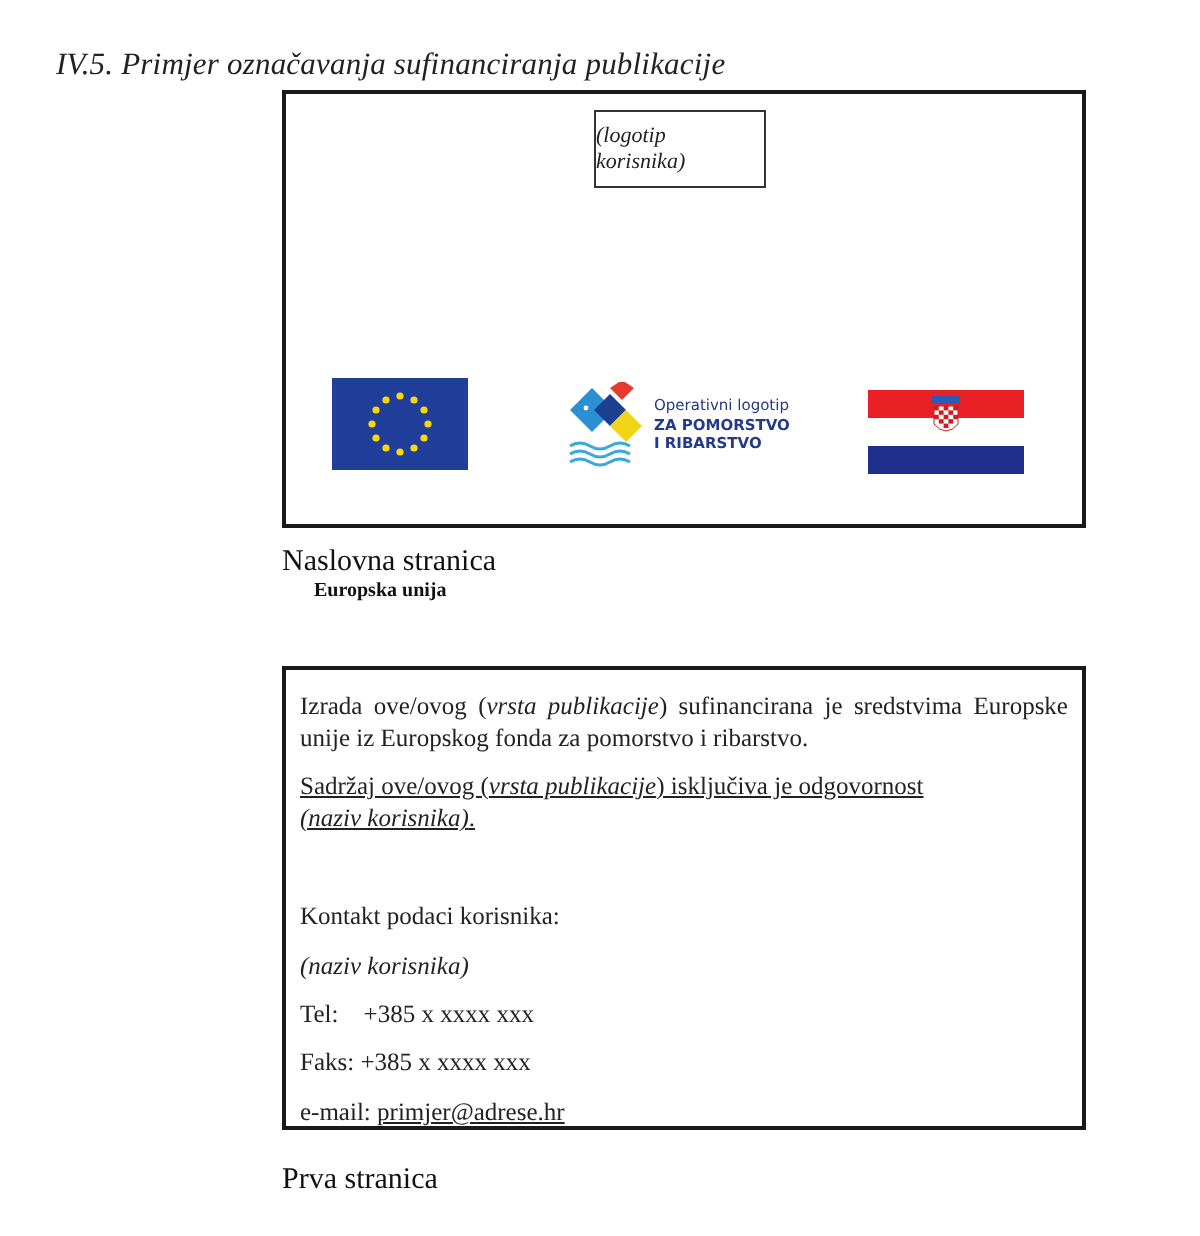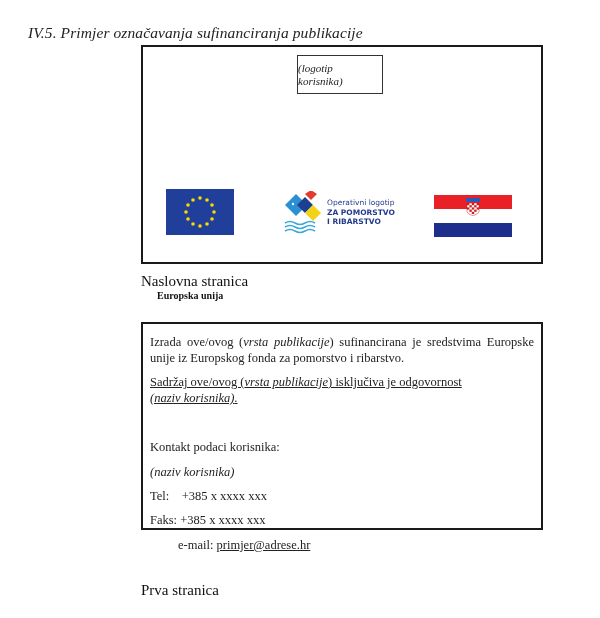--- a/index.html
+++ b/index.html
@@ -8,21 +8,21 @@
     font-family:"Liberation Serif","DejaVu Serif",serif; color:#111;
   }
   .section-title {
     position:absolute; left:28px; top:24px; font-size:15.5px; font-style:italic; color:#222;
     letter-spacing:0.1px;
   }
   .box {
     position:absolute; border:2px solid #1a1a1a; box-sizing:border-box; background:#fff;
   }
   #cover-box { left:141px; top:45px; width:402px; height:219px; }
-  #first-box { left:141px; top:322px; width:402px; height:208px; }
+  #first-box { left:141px; top:333px; width:402px; height:232px; }
 
   .logo-placeholder {
     position:absolute; left:154px; top:8px; width:86px; height:39px;
     border:1px solid #333; box-sizing:border-box;
     font-size:11px; font-style:italic; text-align:left; line-height:13px;
     padding-top:6px; color:#222;
   }
   .pub-name {
     position:absolute; left:0; right:0; top:78px; text-align:center;
     font-weight:bold; font-size:13.5px; color:#222;
@@ -60,21 +60,21 @@
   .para {
     position:absolute; left:7px; right:7px; font-size:12.5px; line-height:16px; color:#222;
   }
   .p1 { top:10px; text-align:justify; }
   .p2 { top:50px;text-decoration:underline; }
   .contact { position:absolute; left:7px; font-size:12.5px; color:#222; }
   .c0 { top:116px; }
   .c1 { top:141px; font-style:italic; }
   .c2 { top:165px; }
   .c3 { top:189px; }
-  .c4 { top:214px;margin-left:28px; }
+  .c4 { top:214px; }
   .email { text-decoration:underline; color:#222; }
   i { font-style:italic; }
 </style>
 </head>
 <body>
 
 <div class="section-title">IV.5. Primjer označavanja sufinanciranja publikacije</div>
 
 <div class="box" id="cover-box">
   <div class="logo-placeholder">

